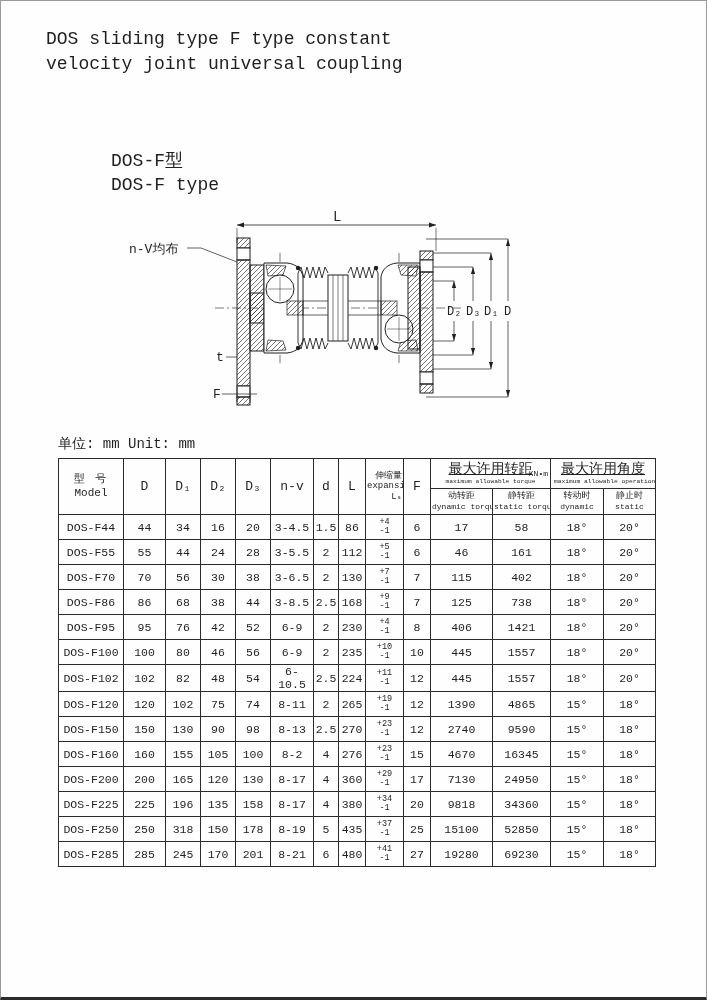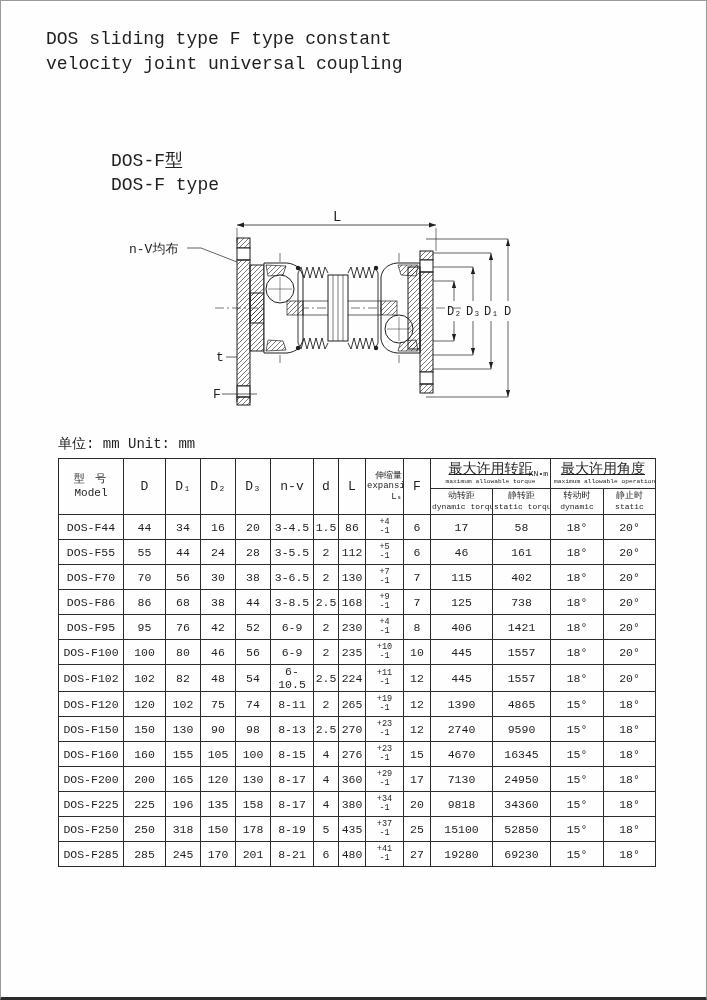--- a/index.html
+++ b/index.html
@@ -423,21 +423,21 @@
           <td>9590</td>
           <td>15°</td>
           <td>18°</td>
         </tr>
         <tr>
           <td>DOS-F160</td>
           <td>160</td>
           <td>155</td>
           <td>105</td>
           <td>100</td>
-          <td>8-15</td>
+          <td>8-2</td>
           <td>4</td>
           <td>276</td>
           <td><span class="tol"><span>+23</span><span>-1</span></span></td>
           <td>15</td>
           <td>4670</td>
           <td>16345</td>
           <td>15°</td>
           <td>18°</td>
         </tr>
         <tr>

